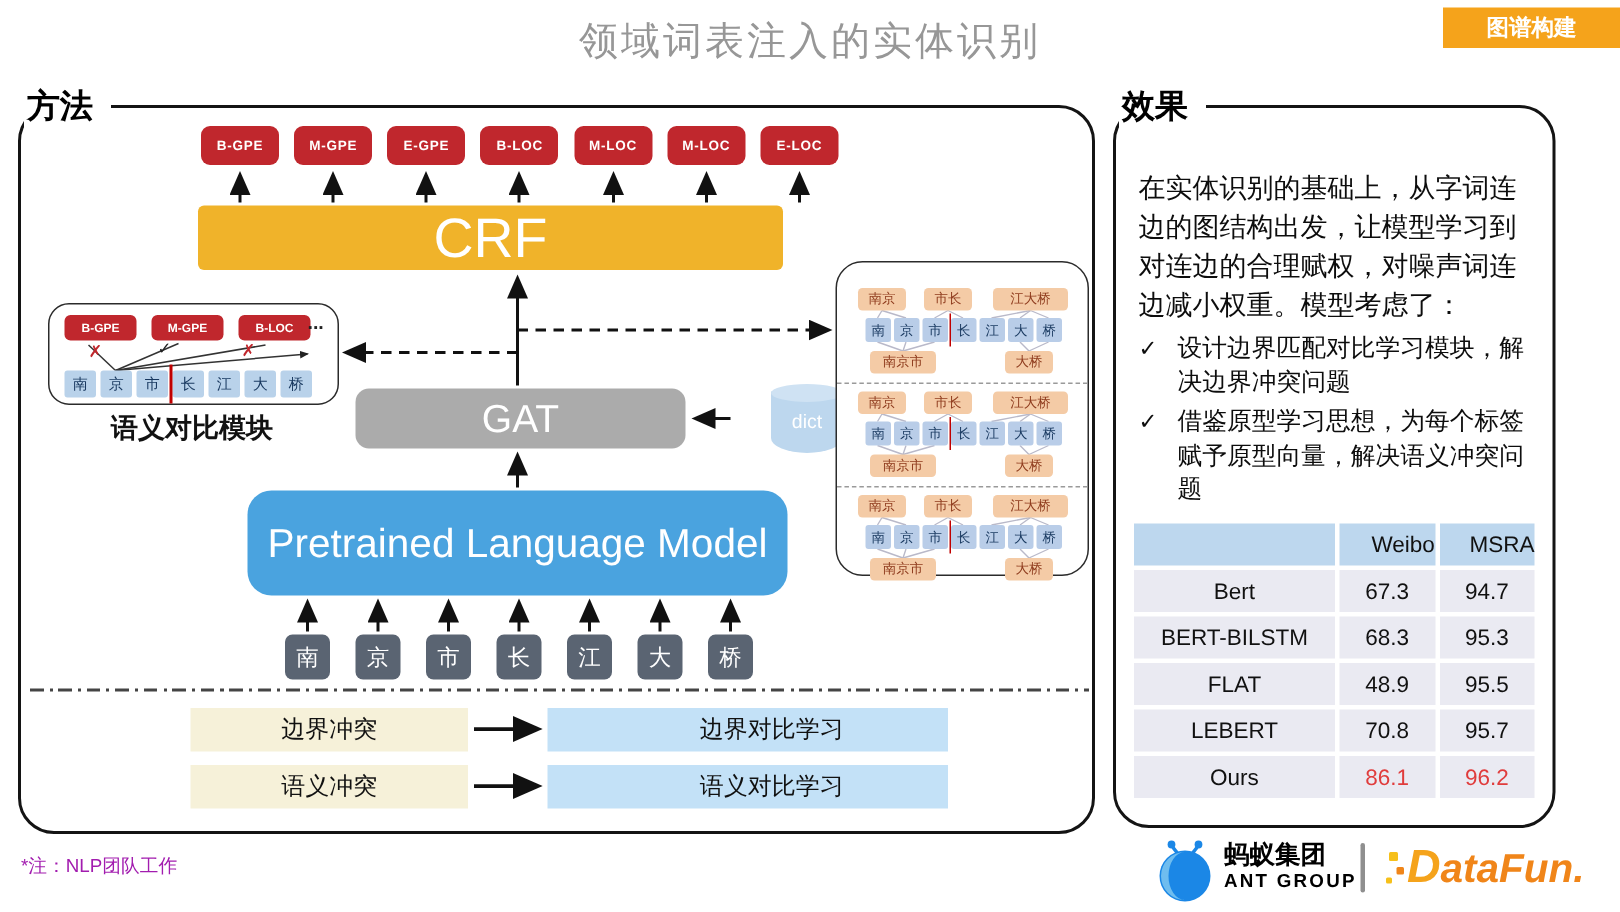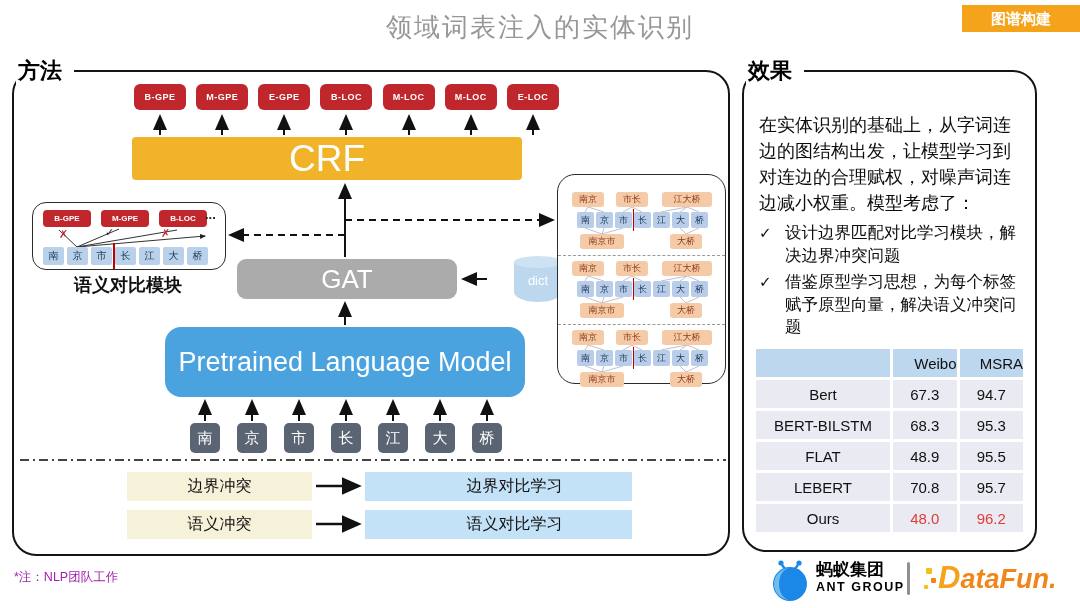--- a/index.html
+++ b/index.html
@@ -366,21 +366,21 @@
         <td class="num">48.9</td>
         <td class="num">95.5</td>
       </tr>
       <tr>
         <td>LEBERT</td>
         <td class="num">70.8</td>
         <td class="num">95.7</td>
       </tr>
       <tr class="highlight">
         <td>Ours</td>
-        <td class="num">48.0</td>
+        <td class="num">86.1</td>
         <td class="num">96.2</td>
       </tr>
     </tbody>
   </table>
 </section>
 
 <div class="footnote">*注：NLP团队工作</div>
 
 <svg class="ant-logo" width="46" height="48" viewBox="0 0 46 48">
   <line x1="15" y1="9" x2="19" y2="14" stroke="#1B87E6" stroke-width="2.4"></line>

